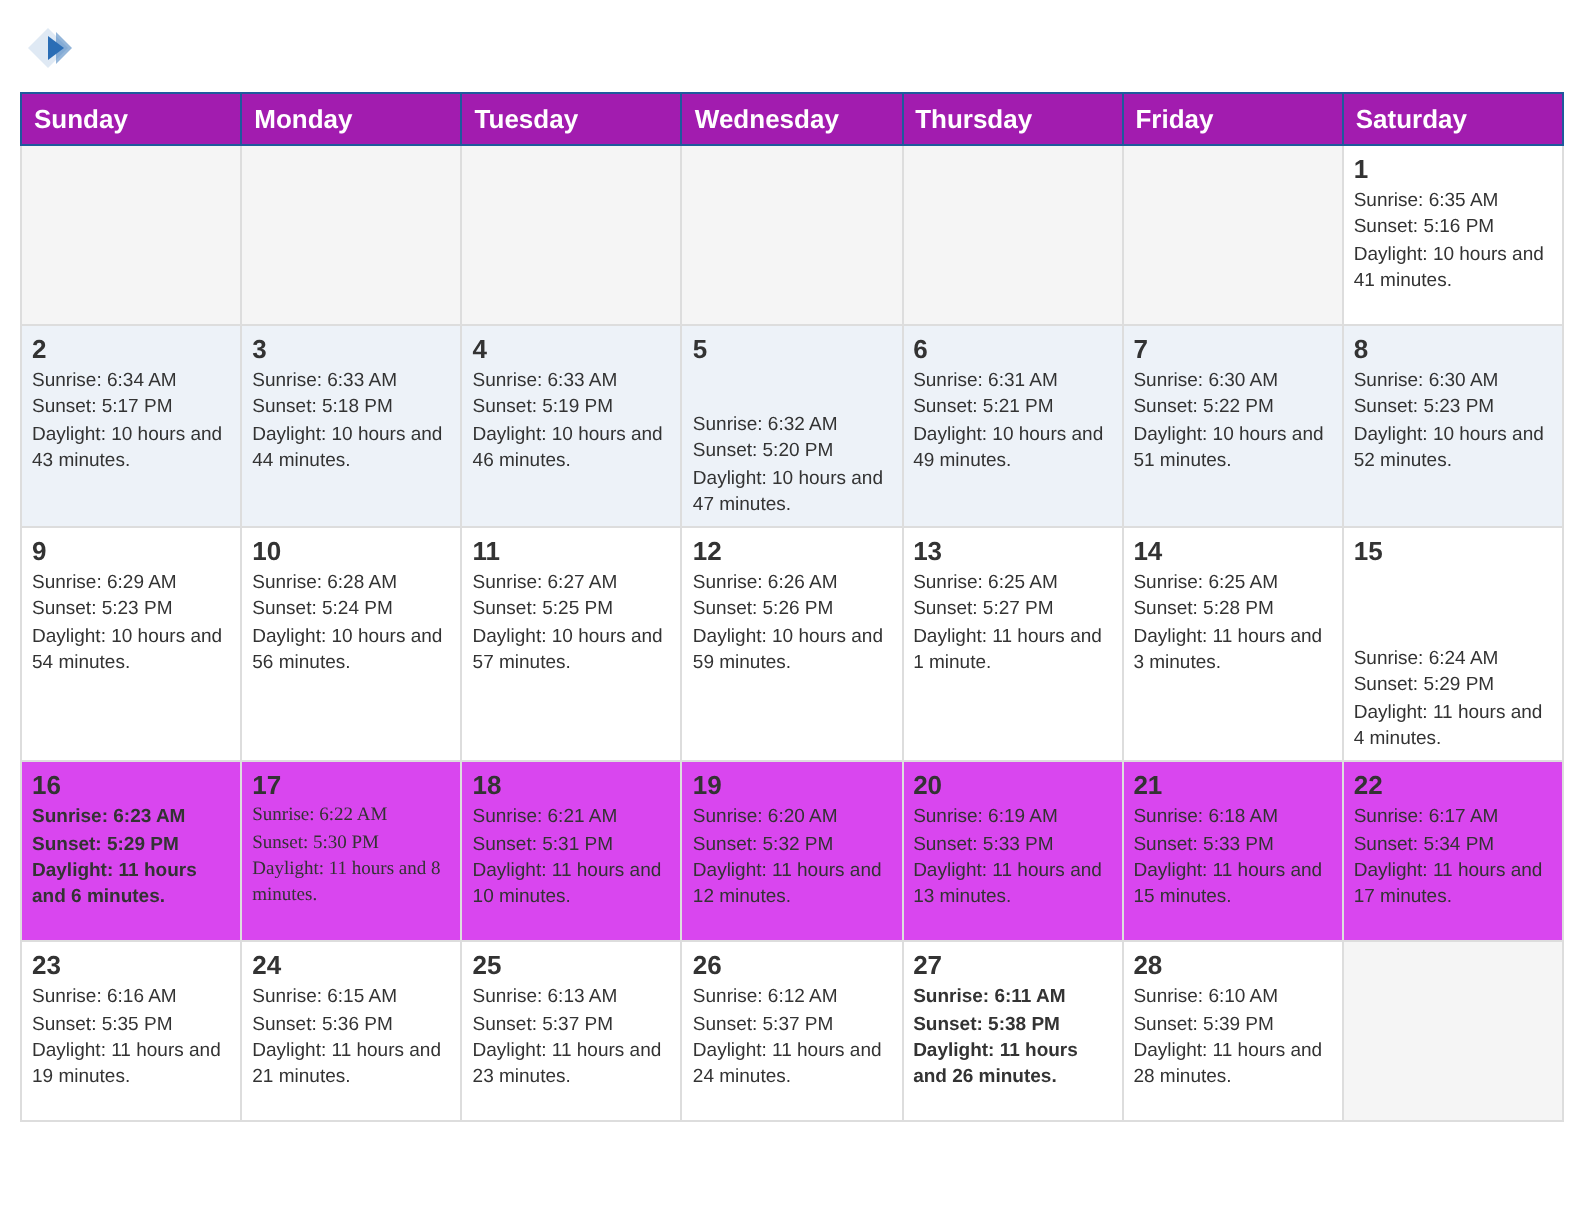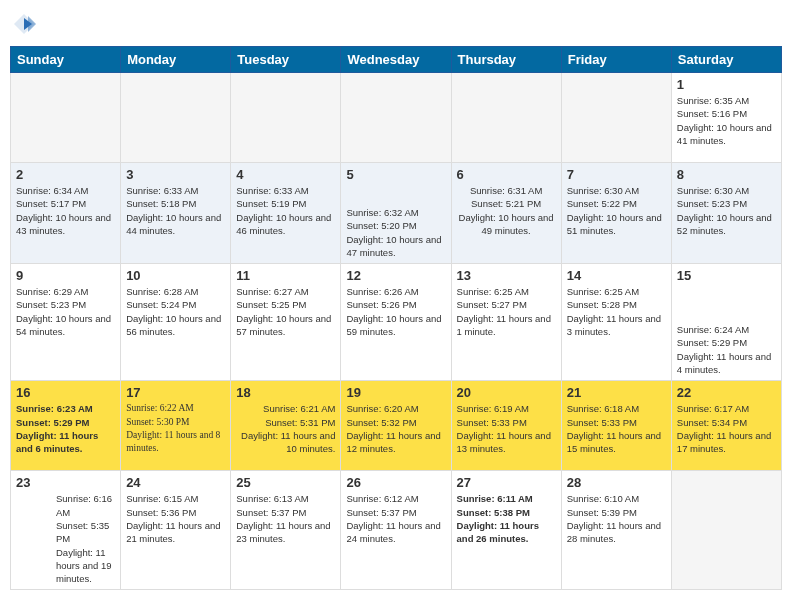--- a/index.html
+++ b/index.html
@@ -43,21 +43,21 @@
     .subtitle {
       font-size: 14px;
       color: #555;
     }
     .calendar {
       width: 100%;
       border-collapse: collapse;
       border: 1px solid #ccc;
     }
     .calendar th {
-      background-color: #0369a1;
+      background-color: #a21caf;
       color: #fff;
       text-align: left;
       padding: 5px 6px;
       font-size: 13px;
       font-weight: bold;
       border: 1px solid #1e5a9c;
       margin-top: 32px;
     }
     .calendar td {
       vertical-align: top;
@@ -82,21 +82,21 @@
       font-size: 9.5px;
       color: #333;
       line-height: 1.4;
     }
     .calendar tr:nth-child(odd) td:not(.empty) {
       background: #fff;
     }
     .week-row-1 td { background: #fff; }
     .week-row-2 td { background: #edf2f8; }
     .week-row-3 td { background: #fff; }
-    .week-row-4 td { background: #fde047; }
+    .week-row-4 td { background: #d946ef; }
     .week-row-5 td { background: #fff; }
     .week-row-1 td.empty { background: #f5f5f5; }
     .week-row-5 td.empty { background: #f5f5f5; }
   </style>
 </head>
 <body>
 
 <div class="header">
   <div class="logo">
     <svg class="logo-icon" viewBox="0 0 28 28">
@@ -162,21 +162,21 @@
 Daylight: 10 hours and 46 minutes.</div>
         </td>
         <td>
           <span class="day-number">5</span>
           <div class="day-info" style="white-space: pre-line; margin-top: 24px;">Sunrise: 6:32 AM
 Sunset: 5:20 PM
 Daylight: 10 hours and 47 minutes.</div>
         </td>
         <td>
           <span class="day-number">6</span>
-          <div class="day-info" style="white-space: pre-line; text-align: center;">Sunrise: 6:31 AM
+          <div class="day-info" style="white-space: pre-line;">Sunrise: 6:31 AM
 Sunset: 5:21 PM
 Daylight: 10 hours and 49 minutes.</div>
         </td>
         <td>
           <span class="day-number">7</span>
           <div class="day-info" style="white-space: pre-line;">Sunrise: 6:30 AM
 Sunset: 5:22 PM
 Daylight: 10 hours and 51 minutes.</div>
         </td>
         <td>
@@ -238,21 +238,21 @@
 Daylight: 11 hours and 6 minutes.</div>
         </td>
         <td>
           <span class="day-number">17</span>
           <div class="day-info" style="white-space: pre-line; font-family: Liberation Serif, serif;">Sunrise: 6:22 AM
 Sunset: 5:30 PM
 Daylight: 11 hours and 8 minutes.</div>
         </td>
         <td>
           <span class="day-number">18</span>
-          <div class="day-info" style="white-space: pre-line; text-align: right;">Sunrise: 6:21 AM
+          <div class="day-info" style="white-space: pre-line;">Sunrise: 6:21 AM
 Sunset: 5:31 PM
 Daylight: 11 hours and 10 minutes.</div>
         </td>
         <td>
           <span class="day-number">19</span>
           <div class="day-info" style="white-space: pre-line;">Sunrise: 6:20 AM
 Sunset: 5:32 PM
 Daylight: 11 hours and 12 minutes.</div>
         </td>
         <td>
@@ -270,21 +270,21 @@
         <td>
           <span class="day-number">22</span>
           <div class="day-info" style="white-space: pre-line;">Sunrise: 6:17 AM
 Sunset: 5:34 PM
 Daylight: 11 hours and 17 minutes.</div>
         </td>
       </tr>
       <tr class="week-row-5">
         <td>
           <span class="day-number">23</span>
-          <div class="day-info" style="white-space: pre-line; margin-left: 40px;">Sunrise: 6:16 AM
+          <div class="day-info" style="white-space: pre-line;">Sunrise: 6:16 AM
 Sunset: 5:35 PM
 Daylight: 11 hours and 19 minutes.</div>
         </td>
         <td>
           <span class="day-number">24</span>
           <div class="day-info" style="white-space: pre-line;">Sunrise: 6:15 AM
 Sunset: 5:36 PM
 Daylight: 11 hours and 21 minutes.</div>
         </td>
         <td>

